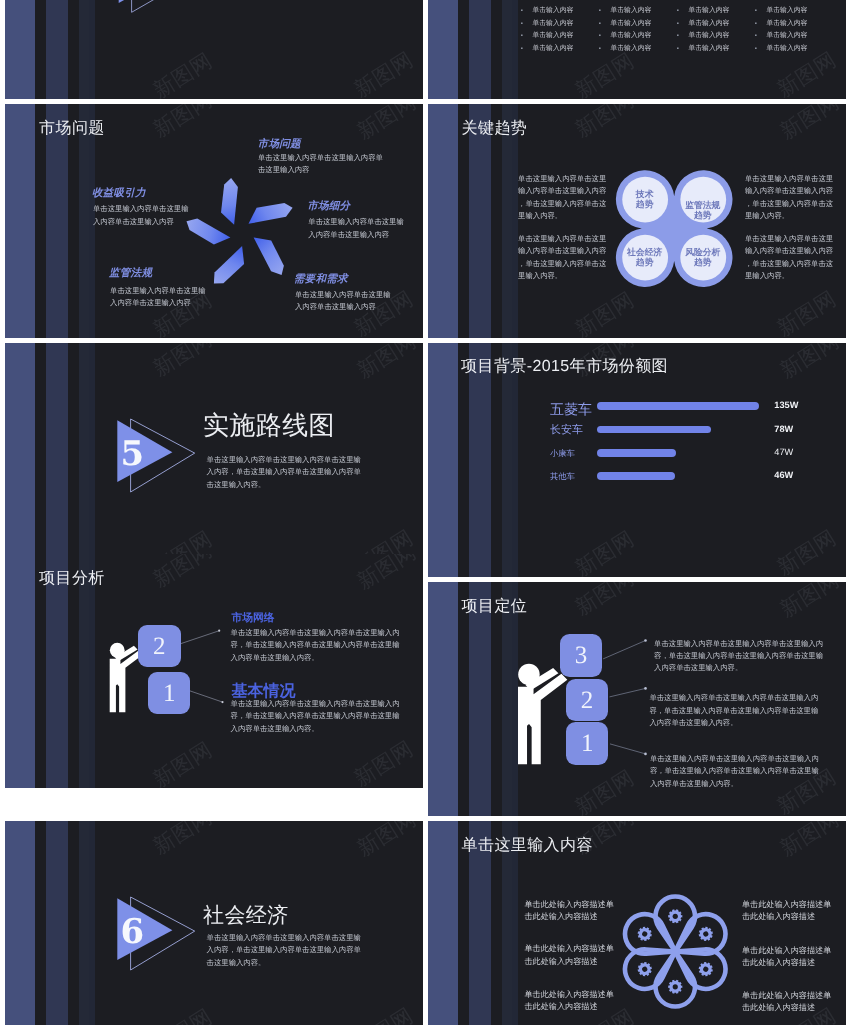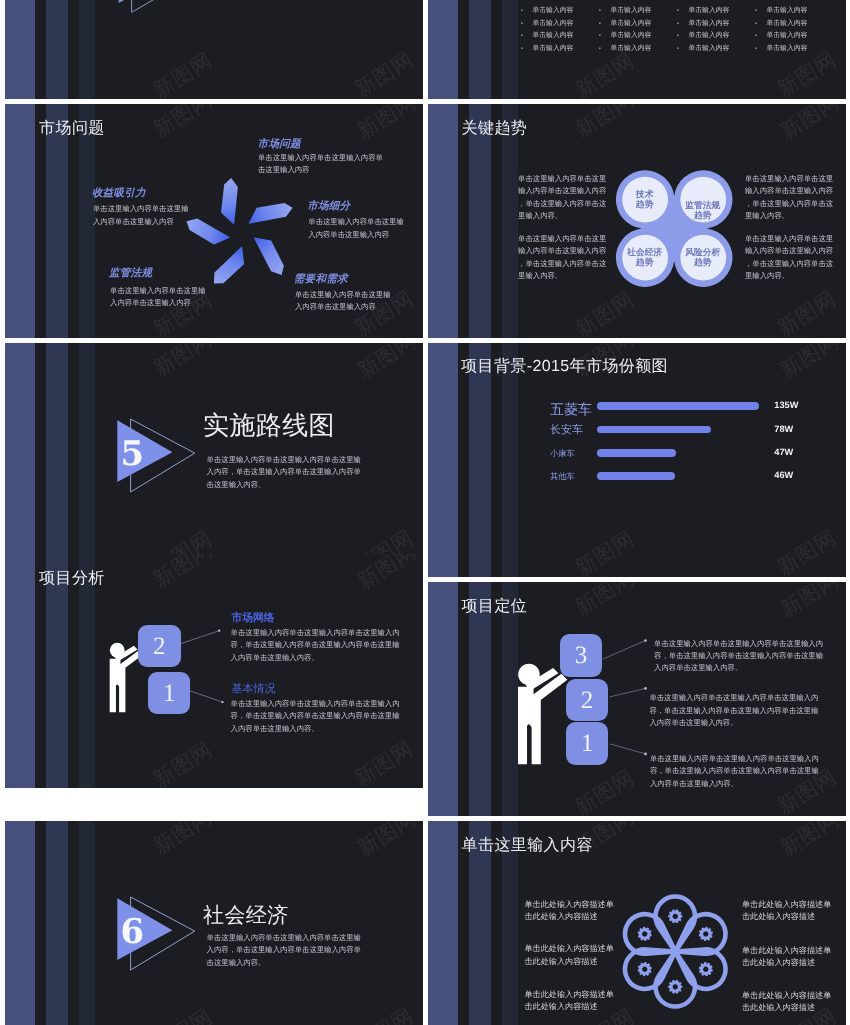--- a/index.html
+++ b/index.html
@@ -186,21 +186,21 @@
       <div class="st s4"></div>
       <div class="title" style="left:33.6px;top:15.9px">项目背景-2015年市场份额图</div>
       <div style="position:absolute;left:122.4px;top:58.9px;color:#8d9be9;font-size:14px;line-height:1;white-space:nowrap">五菱车</div>
       <div class="bar" style="position: absolute; left: 169.7px; top: 59.2px; height: 7.8px; border-radius: 3.9px; background: rgb(113, 131, 232); width: 161.7px;"></div>
       <div style="position:absolute;left:346.8px;top:58.4px;color:#f0f2f6;font-size:9.2px;font-weight:700;line-height:1;white-space:nowrap">135W</div>
       <div style="position:absolute;left:122.4px;top:82.2px;color:#8d9be9;font-size:11px;line-height:1;white-space:nowrap">长安车</div>
       <div class="bar" style="position: absolute; left: 169.7px; top: 82.5px; height: 7.8px; border-radius: 3.9px; background: rgb(113, 131, 232); width: 113.6px;"></div>
       <div style="position:absolute;left:346.8px;top:81.7px;color:#f0f2f6;font-size:9.2px;font-weight:700;line-height:1;white-space:nowrap">78W</div>
       <div style="position:absolute;left:122.4px;top:105.5px;color:#8d9be9;font-size:8.3px;line-height:1;white-space:nowrap">小康车</div>
       <div class="bar" style="position: absolute; left: 169.7px; top: 105.8px; height: 7.8px; border-radius: 3.9px; background: rgb(113, 131, 232); width: 78.9px;"></div>
-      <div style="position:absolute;left:346.8px;top:105.0px;color:#f0f2f6;font-size:9.2px;font-weight:700;line-height:1;white-space:nowrap">47W</div>
+      <div style="position:absolute;left:346.8px;top:105.0px;color:#f0f2f6;font-size:9.2px;font-weight:400;line-height:1;white-space:nowrap">47W</div>
       <div style="position:absolute;left:122.4px;top:128.8px;color:#8d9be9;font-size:8.3px;line-height:1;white-space:nowrap">其他车</div>
       <div class="bar" style="position: absolute; left: 169.7px; top: 129.1px; height: 7.8px; border-radius: 3.9px; background: rgb(113, 131, 232); width: 77.4px;"></div>
       <div style="position:absolute;left:346.8px;top:128.3px;color:#f0f2f6;font-size:9.2px;font-weight:700;line-height:1;white-space:nowrap">46W</div>
       <div class="wm" style="left:177.5px;top:11.0px">新图网</div>
       <div class="wm" style="left:382.0px;top:12.5px">新图网</div>
       <div class="wm" style="left:177.5px;top:211.0px">新图网</div>
       <div class="wm" style="left:379.0px;top:210.0px">新图网</div>
     </div>
 <div class="slide" style="left:5.0px;top:554px">
       <div class="st s1"></div>
@@ -218,21 +218,21 @@
       <div style="position:absolute;left:143.0px;top:117.9px;width:42.3px;height:42.3px;border-radius:9px;background:#7f8fe3"></div>
       <div style="position:absolute;left:143.0px;top:127.4px;width:42.3px;text-align:center;color:#f0f3fb;font-size:25px;line-height:1;font-family:'Liberation Serif',serif">1</div>
       <svg width="418" height="234" viewBox="0 0 418 234" style="left:0;top:0">
         <line x1="175.7" y1="89.7" x2="213.7" y2="76.9" stroke="#9aa0b4" stroke-width="0.6"></line>
         <circle cx="214.2" cy="76.7" r="1.1" fill="#c8cbd6"></circle>
         <line x1="185.0" y1="136.9" x2="217.0" y2="147.9" stroke="#9aa0b4" stroke-width="0.6"></line>
         <circle cx="217.5" cy="148.1" r="1.1" fill="#c8cbd6"></circle>
       </svg>
       <div style="position:absolute;left:226.4px;top:59.2px;color:#4b63e0;font-size:10.8px;font-weight:700;line-height:1;white-space:nowrap">市场网络</div>
       <div class="bd" style="left:225.6px;top:72.9px">单击这里输入内容单击这里输入内容单击这里输入内<br>容，单击这里输入内容单击这里输入内容单击这里输<br>入内容单击这里输入内容。</div>
-      <div style="position:absolute;left:226.4px;top:130.3px;color:#4b63e0;font-size:11px;font-weight:400;line-height:1;white-space:nowrap">基本情况</div>
+      <div style="position:absolute;left:226.4px;top:130.3px;color:#4b63e0;font-size:16px;font-weight:700;line-height:1;white-space:nowrap">基本情况</div>
       <div class="bd" style="left:225.6px;top:143.9px">单击这里输入内容单击这里输入内容单击这里输入内<br>容，单击这里输入内容单击这里输入内容单击这里输<br>入内容单击这里输入内容。</div>
       <div class="wm" style="left:177.5px;top:11.0px">新图网</div>
       <div class="wm" style="left:382.0px;top:12.5px">新图网</div>
       <div class="wm" style="left:177.5px;top:211.0px">新图网</div>
       <div class="wm" style="left:379.0px;top:210.0px">新图网</div>
     </div>
 <div class="slide" style="left:427.5px;top:582.1px">
       <div class="st s1"></div>
       <div class="st s2"></div>
       <div class="st s3"></div>

